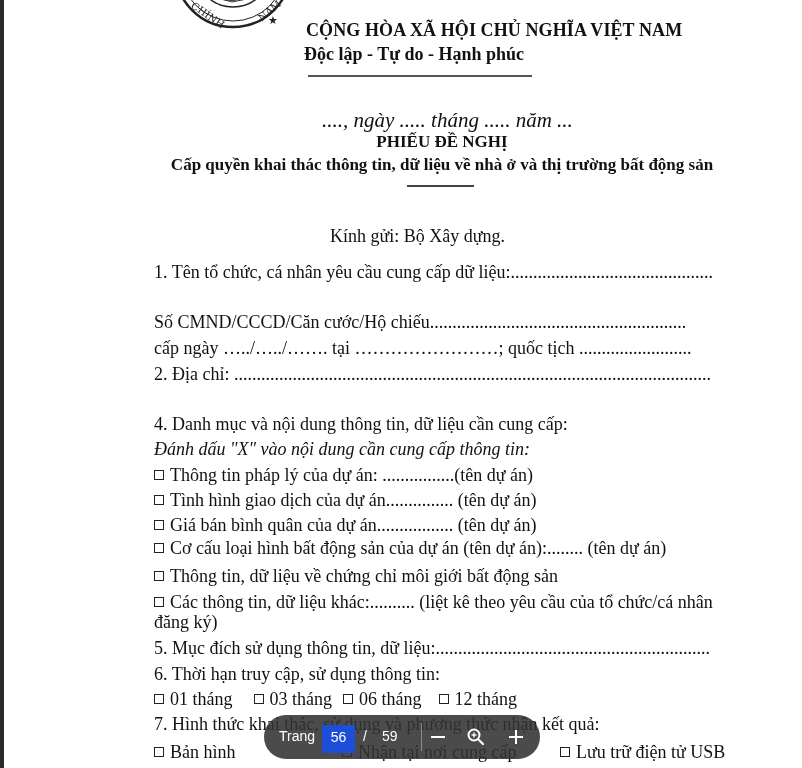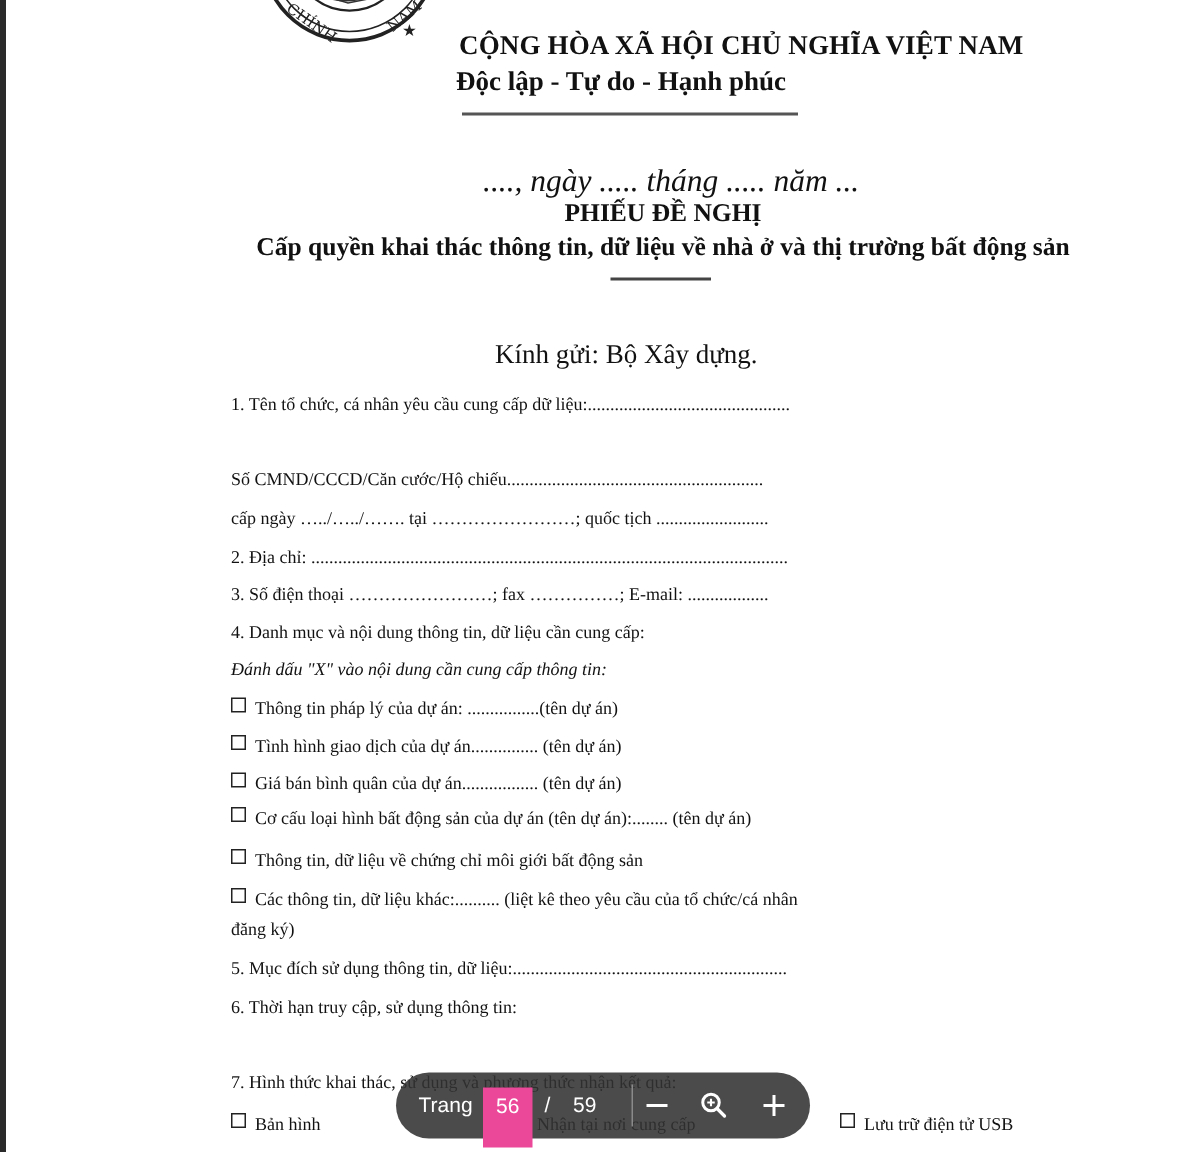--- a/index.html
+++ b/index.html
@@ -19,32 +19,32 @@
     .nation { left:258px; top:20px; font-size:18px; font-weight:bold; letter-spacing:0.1px;margin-left:44px; }
     .motto { top:44px; font-size:18px; font-weight:bold; left:0; width:820px; text-align:center; }
     .rule-top { position:absolute; left:304px; top:75px; width:224px; height:2px; background:#555; }
     .dateline { left:318px; top:88px; font-size:21px; font-style:italic;margin-top:20px; }
 
     .form-title { top:132px; font-size:17px; font-weight:bold; left:0; width:876px; text-align:center;}
     .form-subtitle { top:155px; font-size:17px; font-weight:bold; left:0; width:876px; text-align:center;}
     .rule-mid { position:absolute; left:403px; top:185px; width:67px; height:2px; background:#444; }
     .addressee { left:326px; top:226px; font-size:18px; }
 
-    .line { position:absolute; left:150px; font-size:12px; white-space:nowrap; }
+    .line { position:absolute; left:150px; font-size:18px; white-space:nowrap; }
     .line.italic { font-style:italic; }
 
     .cb { display:inline-block; width:8px; height:8px; border:1px solid #222; margin-right:6px; vertical-align:1px; }
 
     .toolbar {
       position:absolute; left:264px; top:715px; width:276px; height:44px;
       background:rgba(50,50,50,0.88); border-radius:22px;
       font-family:"Liberation Sans", "DejaVu Sans", sans-serif; color:#fff;
     }
     .tb-label { position:absolute; left:15px; top:13px; font-size:14px; }
-    .tb-input { position:absolute; left:58px; top:10px; width:33px; height:40px; background:#ec4899; color:#fff; font-size:14px; text-align:center; line-height:24px; }
+    .tb-input { position:absolute; left:58px; top:10px; width:33px; height:28px; background:#1d4ed8; color:#fff; font-size:14px; text-align:center; line-height:24px; }
     .tb-sep-slash { position:absolute; left:99px; top:13px; font-size:14px; }
     .tb-total { position:absolute; left:118px; top:13px; font-size:14px; }
     .tb-divider { position:absolute; left:157px; top:8px; width:1px; height:28px; background:#8a8a8a; }
     .tb-btn { position:absolute; top:8px; width:28px; height:28px; display:flex; align-items:center; justify-content:center; cursor:pointer; }
     .tb-minus { left:160px; }
     .tb-zoom { left:198px; }
     .tb-plus { left:238px; }
   </style>
 </head>
 <body>
@@ -72,35 +72,43 @@
   <div class="abs form-title">PHIẾU ĐỀ NGHỊ</div>
   <div class="abs form-subtitle">Cấp quyền khai thác thông tin, dữ liệu về nhà ở và thị trường bất động sản</div>
   <div class="rule-mid"></div>
 
   <div class="abs addressee">Kính gửi: Bộ Xây dựng.</div>
 
   <div class="line" style="top:262px">1. Tên tổ chức, cá nhân yêu cầu cung cấp dữ liệu:.............................................</div>
   <div class="line" style="top:312px">Số CMND/CCCD/Căn cước/Hộ chiếu.........................................................</div>
   <div class="line" style="top:338px">cấp ngày …../…../……. tại ……………………; quốc tịch .........................</div>
   <div class="line" style="top:364px">2. Địa chỉ: ..........................................................................................................</div>
-  <div class="line" style="top:389px">3. Số điện thoại ……………………; fax ……………; E-mail: ..................</div>
   <div class="line" style="top:414px">4. Danh mục và nội dung thông tin, dữ liệu cần cung cấp:</div>
   <div class="line italic" style="top:439px">Đánh dấu "X" vào nội dung cần cung cấp thông tin:</div>
 
   <div class="line" style="top:465px"><span class="cb"></span><span>Thông tin pháp lý của dự án: ................(tên dự án)</span></div>
   <div class="line" style="top:490px"><span class="cb"></span><span>Tình hình giao dịch của dự án............... (tên dự án)</span></div>
   <div class="line" style="top:515px"><span class="cb"></span><span>Giá bán bình quân của dự án................. (tên dự án)</span></div>
   <div class="line" style="top:538px"><span class="cb"></span><span>Cơ cấu loại hình bất động sản của dự án (tên dự án):........ (tên dự án)</span></div>
   <div class="line" style="top:566px"><span class="cb"></span><span>Thông tin, dữ liệu về chứng chỉ môi giới bất động sản</span></div>
   <div class="line" style="top:592px"><span class="cb"></span><span>Các thông tin, dữ liệu khác:.......... (liệt kê theo yêu cầu của tổ chức/cá nhân</span></div>
   <div class="line" style="top:612px">đăng ký)</div>
 
   <div class="line" style="top:638px">5. Mục đích sử dụng thông tin, dữ liệu:.............................................................</div>
   <div class="line" style="top:664px">6. Thời hạn truy cập, sử dụng thông tin:</div>
 
+  <div class="line" style="top:689px">
+    <span><span class="cb"></span><span>01 tháng</span></span>
+    <span style="display:inline-block;width:12px"></span>
+    <span><span class="cb"></span><span>03 tháng</span></span>
+    <span style="display:inline-block;width:2px"></span>
+    <span><span class="cb"></span><span>06 tháng</span></span>
+    <span style="display:inline-block;width:8px"></span>
+    <span><span class="cb"></span><span>12 tháng</span></span>
+  </div>
 
   <div class="line" style="top:714px">7. Hình thức khai thác, sử dụng và phương thức nhận kết quả:</div>
 
   <div class="line" style="top:742px"><span class="cb"></span><span>Bản hình</span></div>
   <div class="line" style="top:742px; left:338px"><span class="cb"></span><span>Nhận tại nơi cung cấp</span></div>
   <div class="line" style="top:742px; left:556px"><span class="cb"></span><span>Lưu trữ điện tử USB</span></div>
 </div>
 
 <div class="toolbar">
   <span class="tb-label">Trang</span>

